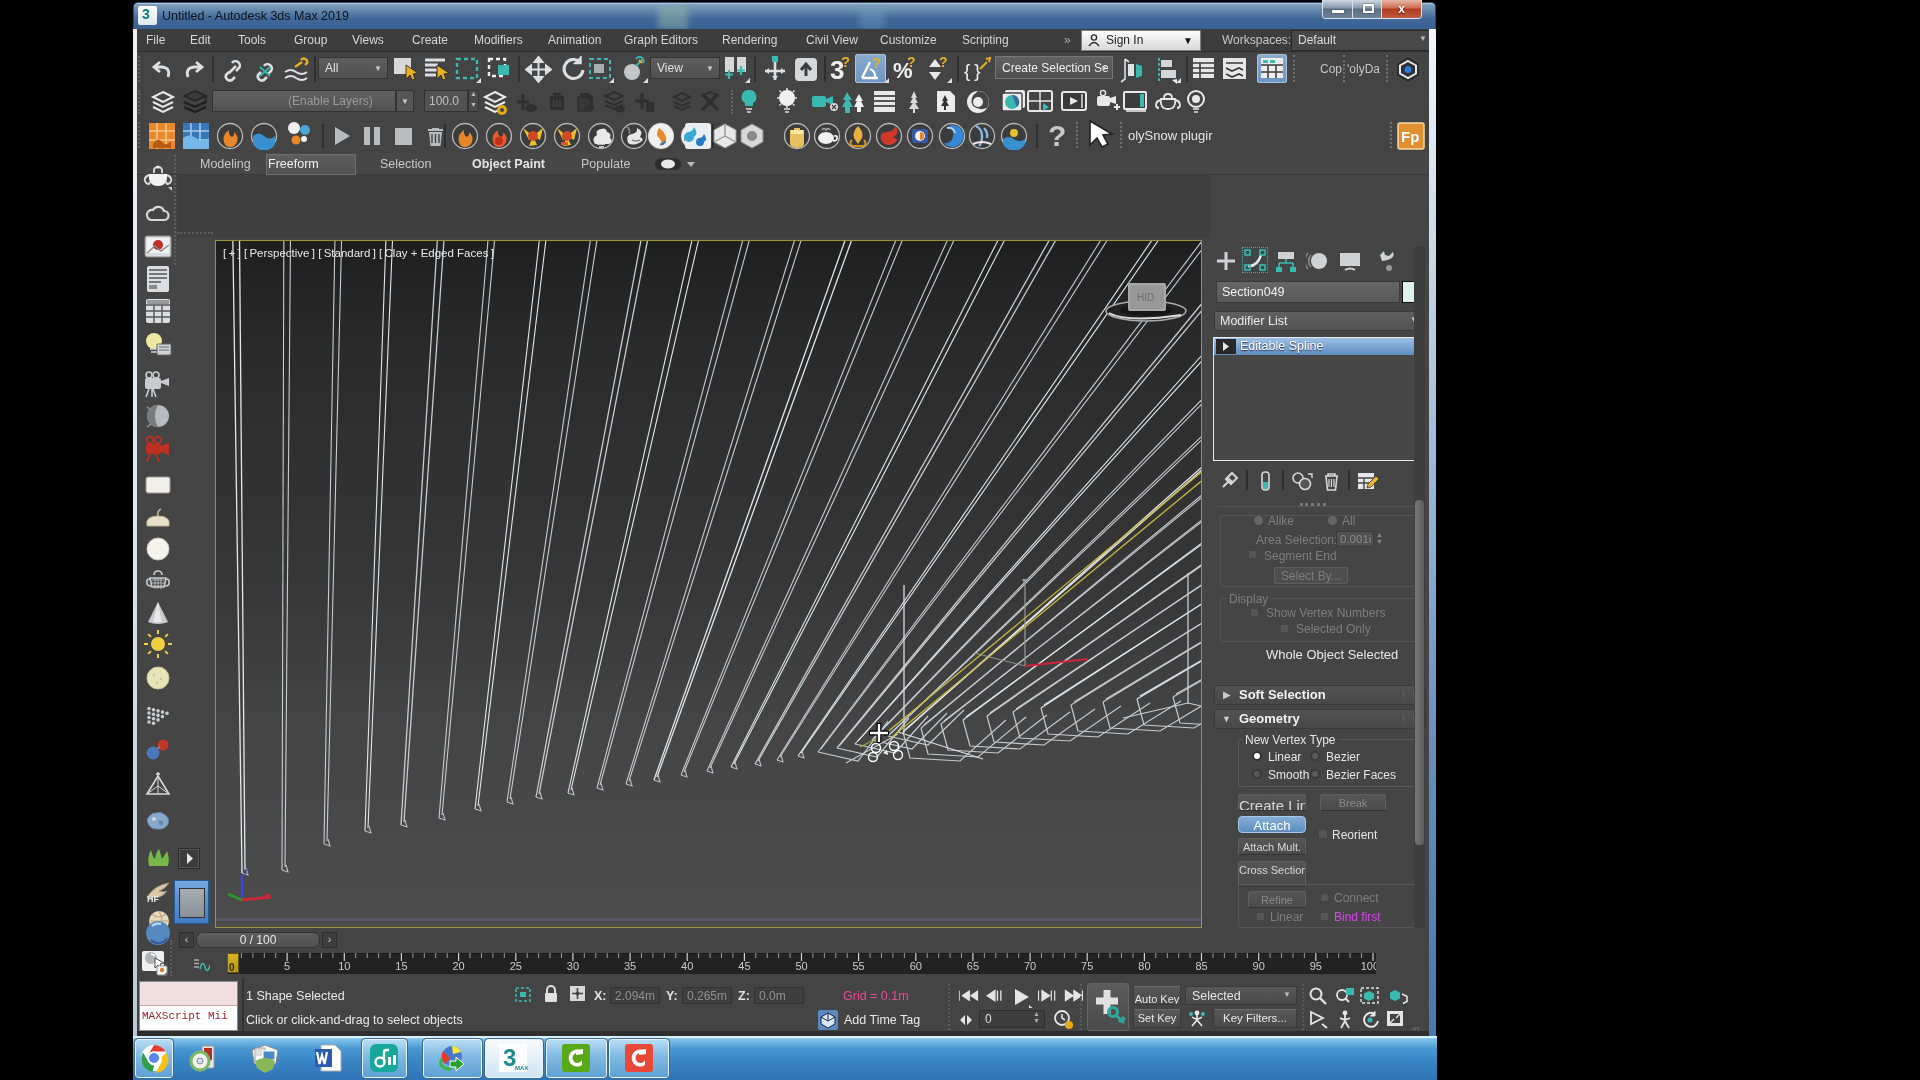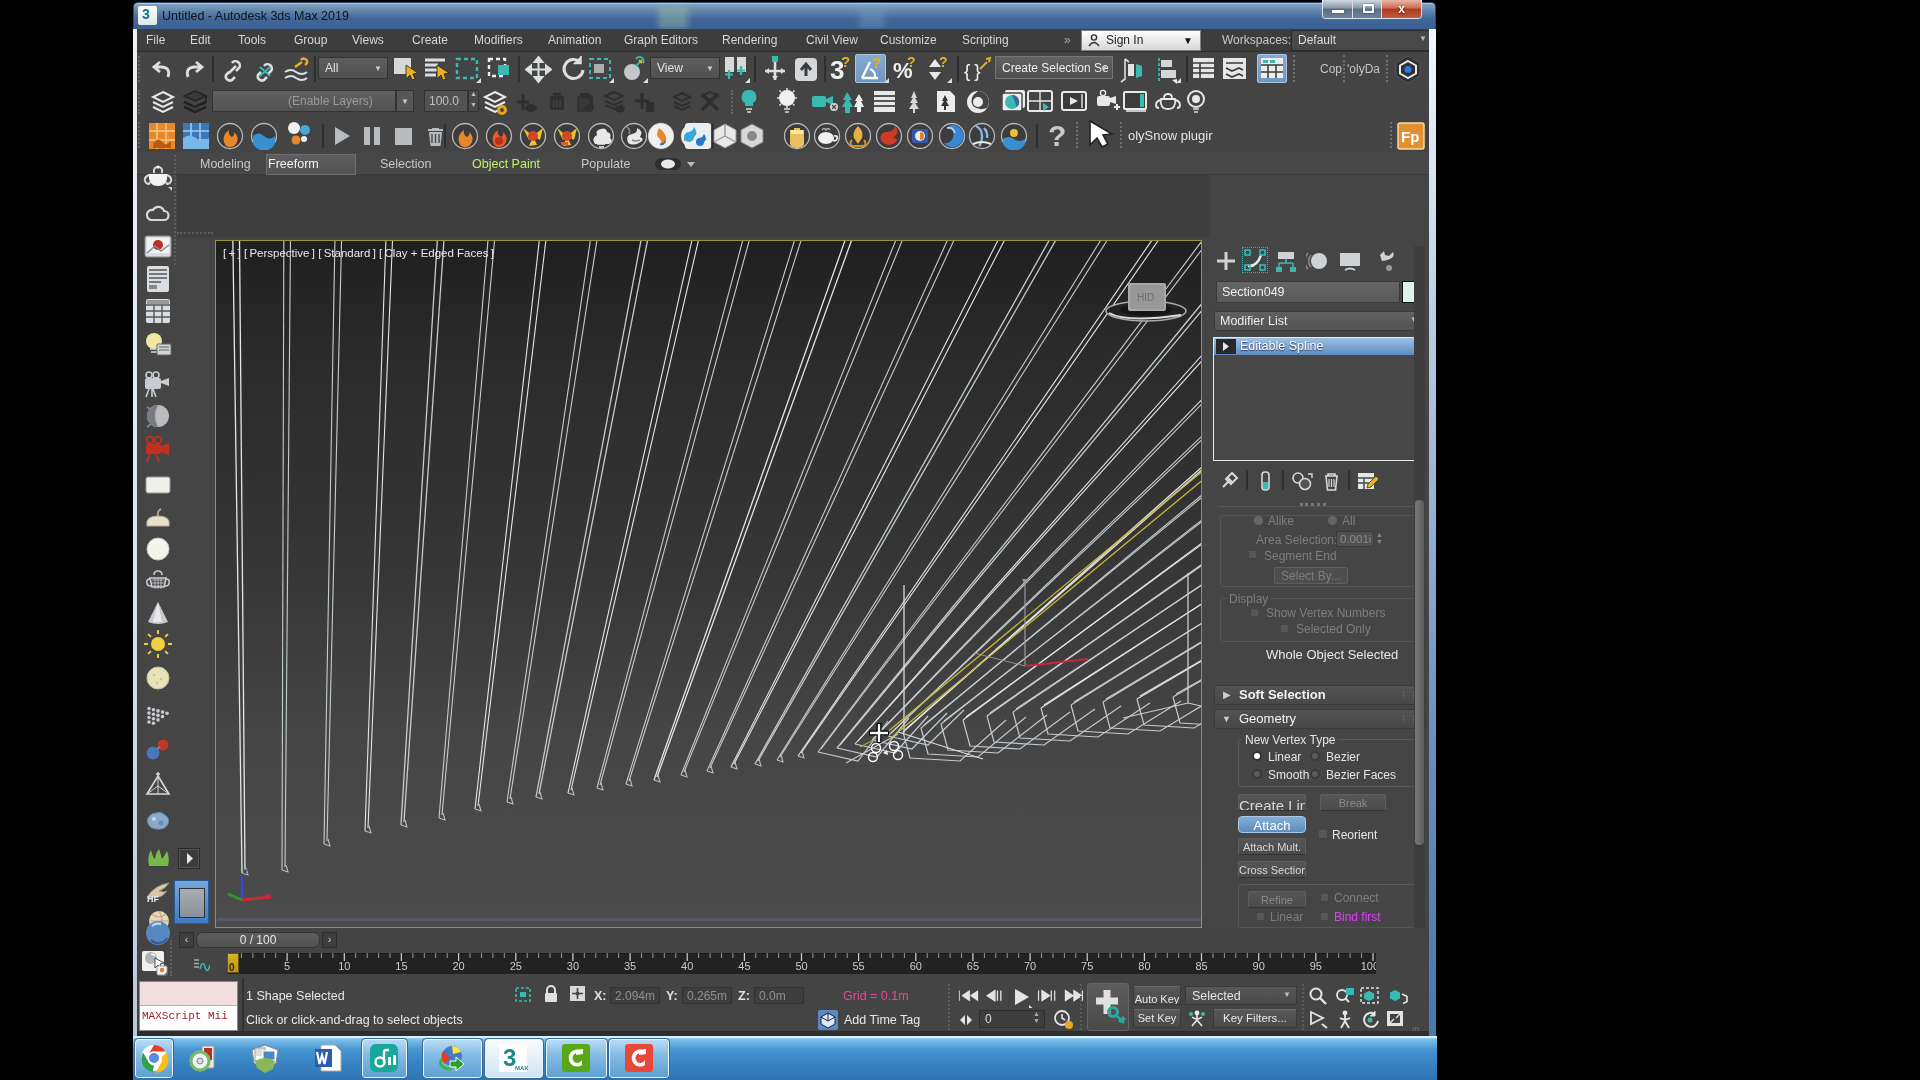--- a/index.html
+++ b/index.html
@@ -485,21 +485,21 @@
 <div class="abs" style="left:1390px;top:122px;width:2px;height:26px;border-left:2px dotted #707070"></div>
 <svg class="abs" style="left:1397px;top:122px" width="28" height="28" viewBox="0 0 28 28" fill="none">
     <rect x="1" y="1" width="26" height="26" rx="2" fill="#e09030" stroke="#f8d8a0" stroke-width="1.5"></rect>
     <text x="4" y="20" font-size="15" font-weight="bold" fill="#fff" font-family="Liberation Sans">Fp</text>
   </svg>
 <div class="abs" style="left:134px;top:153px;width:1301px;height:22px;background:#474747;border-bottom:1px solid #3a3a3a"></div>
 <div class="abs" style="left:266px;top:154px;width:90px;height:21px;background:linear-gradient(#5e5e5e,#525252);border:1px solid #6e6e6e"></div>
 <div class="abs" style="left:200px;top:157px;color:#c8c8c8;font-size:12.5px;">Modeling</div>
 <div class="abs" style="left:268px;top:157px;color:#c8c8c8;font-size:12.5px; font-weight:normal;color:#f0f0f0">Freeform</div>
 <div class="abs" style="left:380px;top:157px;color:#c8c8c8;font-size:12.5px;">Selection</div>
-<div class="abs" style="left:472px;top:157px;color:#bef264;font-size:12.5px;">Object Paint</div>
+<div class="abs" style="left:472px;top:157px;color:#e5e5e5;font-size:12.5px;font-weight:bold;">Object Paint</div>
 <div class="abs" style="left:581px;top:157px;color:#c8c8c8;font-size:12.5px;">Populate</div>
 <div class="abs" style="left:655px;top:156px;width:42px;height:16px">
     <svg width="42" height="16" viewBox="0 0 42 16">
       <rect x="0" y="2" width="26" height="12" rx="6" fill="#2e2e2e"></rect>
       <ellipse cx="13" cy="8" rx="7" ry="4.5" fill="#e8e8e8"></ellipse>
       <path d="M32,6 l4,5 l4,-5 z" fill="#bbb"></path>
     </svg>
   </div>
 <div class="abs" style="left:134px;top:175px;width:1301px;height:753px;background:#454545"></div>
 <div class="abs" style="left:177px;top:175px;width:1252px;height:63px;background:#3f3f3f"></div>
@@ -887,40 +887,40 @@
 <div class="abs" style="left:1280px;top:624px;width:9px;height:9px;background:#565656;border:1px solid #444"></div>
 <div class="abs" style="left:1296px;top:622px;color:#7e7e7e;font-size:12px">Selected Only</div>
 <div class="abs" style="left:1266px;top:647px;color:#e8e8e8;font-size:13px">Whole Object Selected</div>
 <div class="abs" style="left:1214px;top:685px;width:212px;height:20px;background:linear-gradient(#525252,#484848);border:1px solid #3a3a3a;border-radius:2px">
     <span style="position:absolute;left:8px;top:3px;color:#ccc;font-size:10px">▶</span>
     <span style="position:absolute;left:24px;top:1px;color:#f2f2f2;font-weight:bold;font-size:13px">Soft Selection</span>
     <span style="position:absolute;right:6px;top:4px;color:#777;font-size:9px;letter-spacing:1px">⋮⋮</span>
   </div>
 <div class="abs" style="left:1214px;top:709px;width:212px;height:20px;background:linear-gradient(#525252,#484848);border:1px solid #3a3a3a;border-radius:2px">
     <span style="position:absolute;left:7px;top:4px;color:#ccc;font-size:9px">▼</span>
-    <span style="position:absolute;left:24px;top:1px;color:#f2f2f2;font-weight:normal;font-size:13px">Geometry</span>
+    <span style="position:absolute;left:24px;top:1px;color:#f2f2f2;font-weight:bold;font-size:13px">Geometry</span>
     <span style="position:absolute;right:6px;top:4px;color:#777;font-size:9px;letter-spacing:1px">⋮⋮</span>
   </div>
 <div class="abs" style="left:1238px;top:739px;width:178px;height:48px;border:1px solid #5a5a5a;border-radius:3px"></div>
 <div class="abs" style="left:1242px;top:733px;background:#454545;padding:0 3px;color:#e4e4e4;font-size:12px">New Vertex Type</div>
 <div class="abs" style="left:1252px;top:751px;width:10px;height:10px;border-radius:50%;background:#fff;border:2px solid #333"></div>
 <div class="abs" style="left:1268px;top:750px;color:#e4e4e4;font-size:12px">Linear</div>
 <div class="abs" style="left:1310px;top:751px;width:10px;height:10px;border-radius:50%;background:#5a5a5a;border:2px solid #3a3a3a"></div>
 <div class="abs" style="left:1326px;top:750px;color:#e4e4e4;font-size:12px">Bezier</div>
 <div class="abs" style="left:1252px;top:769px;width:10px;height:10px;border-radius:50%;background:#5a5a5a;border:2px solid #3a3a3a"></div>
 <div class="abs" style="left:1268px;top:768px;color:#e4e4e4;font-size:12px">Smooth</div>
 <div class="abs" style="left:1310px;top:769px;width:10px;height:10px;border-radius:50%;background:#5a5a5a;border:2px solid #3a3a3a"></div>
 <div class="abs" style="left:1326px;top:768px;color:#e4e4e4;font-size:12px">Bezier Faces</div>
 <div class="abs" style="left:1238px;top:794px;width:68px;height:17px;background:linear-gradient(#565656,#4a4a4a);border:1px solid #5e5e5e;border-bottom-color:#333;border-radius:2px;color:#d8d8d8;font-size:15px;text-align:center;padding-top:2px;white-space:nowrap;overflow:hidden">Create Line</div>
 <div class="abs" style="left:1320px;top:794px;width:66px;height:17px;background:linear-gradient(#565656,#4a4a4a);border:1px solid #5e5e5e;border-bottom-color:#333;border-radius:2px;color:#8a8a8a;font-size:11px;text-align:center;padding-top:2px;white-space:nowrap;overflow:hidden">Break</div>
 <div class="abs" style="left:1238px;top:816px;width:68px;height:17px;background:linear-gradient(#84aed6,#5e8cbe);border:1px solid #a8c8e8;border-radius:4px;color:#fff;font-size:13px;text-align:center;padding-top:1px;white-space:nowrap;overflow:hidden">Attach</div>
 <div class="abs" style="left:1318px;top:829px;width:10px;height:10px;background:#565656;border:1px solid #444"></div>
 <div class="abs" style="left:1332px;top:828px;color:#e4e4e4;font-size:12px">Reorient</div>
 <div class="abs" style="left:1238px;top:838px;width:68px;height:17px;background:linear-gradient(#565656,#4a4a4a);border:1px solid #5e5e5e;border-bottom-color:#333;border-radius:2px;color:#d8d8d8;font-size:11px;text-align:center;padding-top:2px;white-space:nowrap;overflow:hidden">Attach Mult.</div>
-<div class="abs" style="left:1238px;top:861px;width:68px;height:17px;background:linear-gradient(#565656,#4a4a4a);border:1px solid #5e5e5e;border-bottom-color:#333;border-radius:2px;color:#d8d8d8;font-size:11px;text-align:center;padding-top:2px;white-space:nowrap;overflow:hidden">Cross Section</div>
+<div class="abs" style="left:1238px;top:861px;width:68px;height:26px;background:linear-gradient(#565656,#4a4a4a);border:1px solid #5e5e5e;border-bottom-color:#333;border-radius:2px;color:#d8d8d8;font-size:11px;text-align:center;padding-top:2px;white-space:nowrap;overflow:hidden">Cross Section</div>
 <div class="abs" style="left:1238px;top:884px;width:178px;height:44px;border:1px solid #555;border-top-color:#5a5a5a;border-radius:3px"></div>
 <div class="abs" style="left:1248px;top:891px;width:58px;height:17px;background:linear-gradient(#565656,#4a4a4a);border:1px solid #5e5e5e;border-bottom-color:#333;border-radius:2px;color:#8a8a8a;font-size:11px;text-align:center;padding-top:2px;white-space:nowrap;overflow:hidden">Refine</div>
 <div class="abs" style="left:1320px;top:893px;width:9px;height:9px;background:#565656;border:1px solid #444"></div>
 <div class="abs" style="left:1334px;top:891px;color:#7e7e7e;font-size:12px">Connect</div>
 <div class="abs" style="left:1256px;top:912px;width:9px;height:9px;background:#565656;border:1px solid #444"></div>
 <div class="abs" style="left:1270px;top:910px;color:#7e7e7e;font-size:12px">Linear</div>
 <div class="abs" style="left:1320px;top:912px;width:9px;height:9px;background:#565656;border:1px solid #444"></div>
 <div class="abs" style="left:1334px;top:910px;color:#d946ef;font-size:12px">Bind first</div>
 <div class="abs" style="left:1414px;top:246px;width:11px;height:682px;background:#3e3e3e"></div>
 <div class="abs" style="left:1415px;top:500px;width:9px;height:345px;background:linear-gradient(90deg,#777,#5e5e5e);border-radius:4px"></div>

